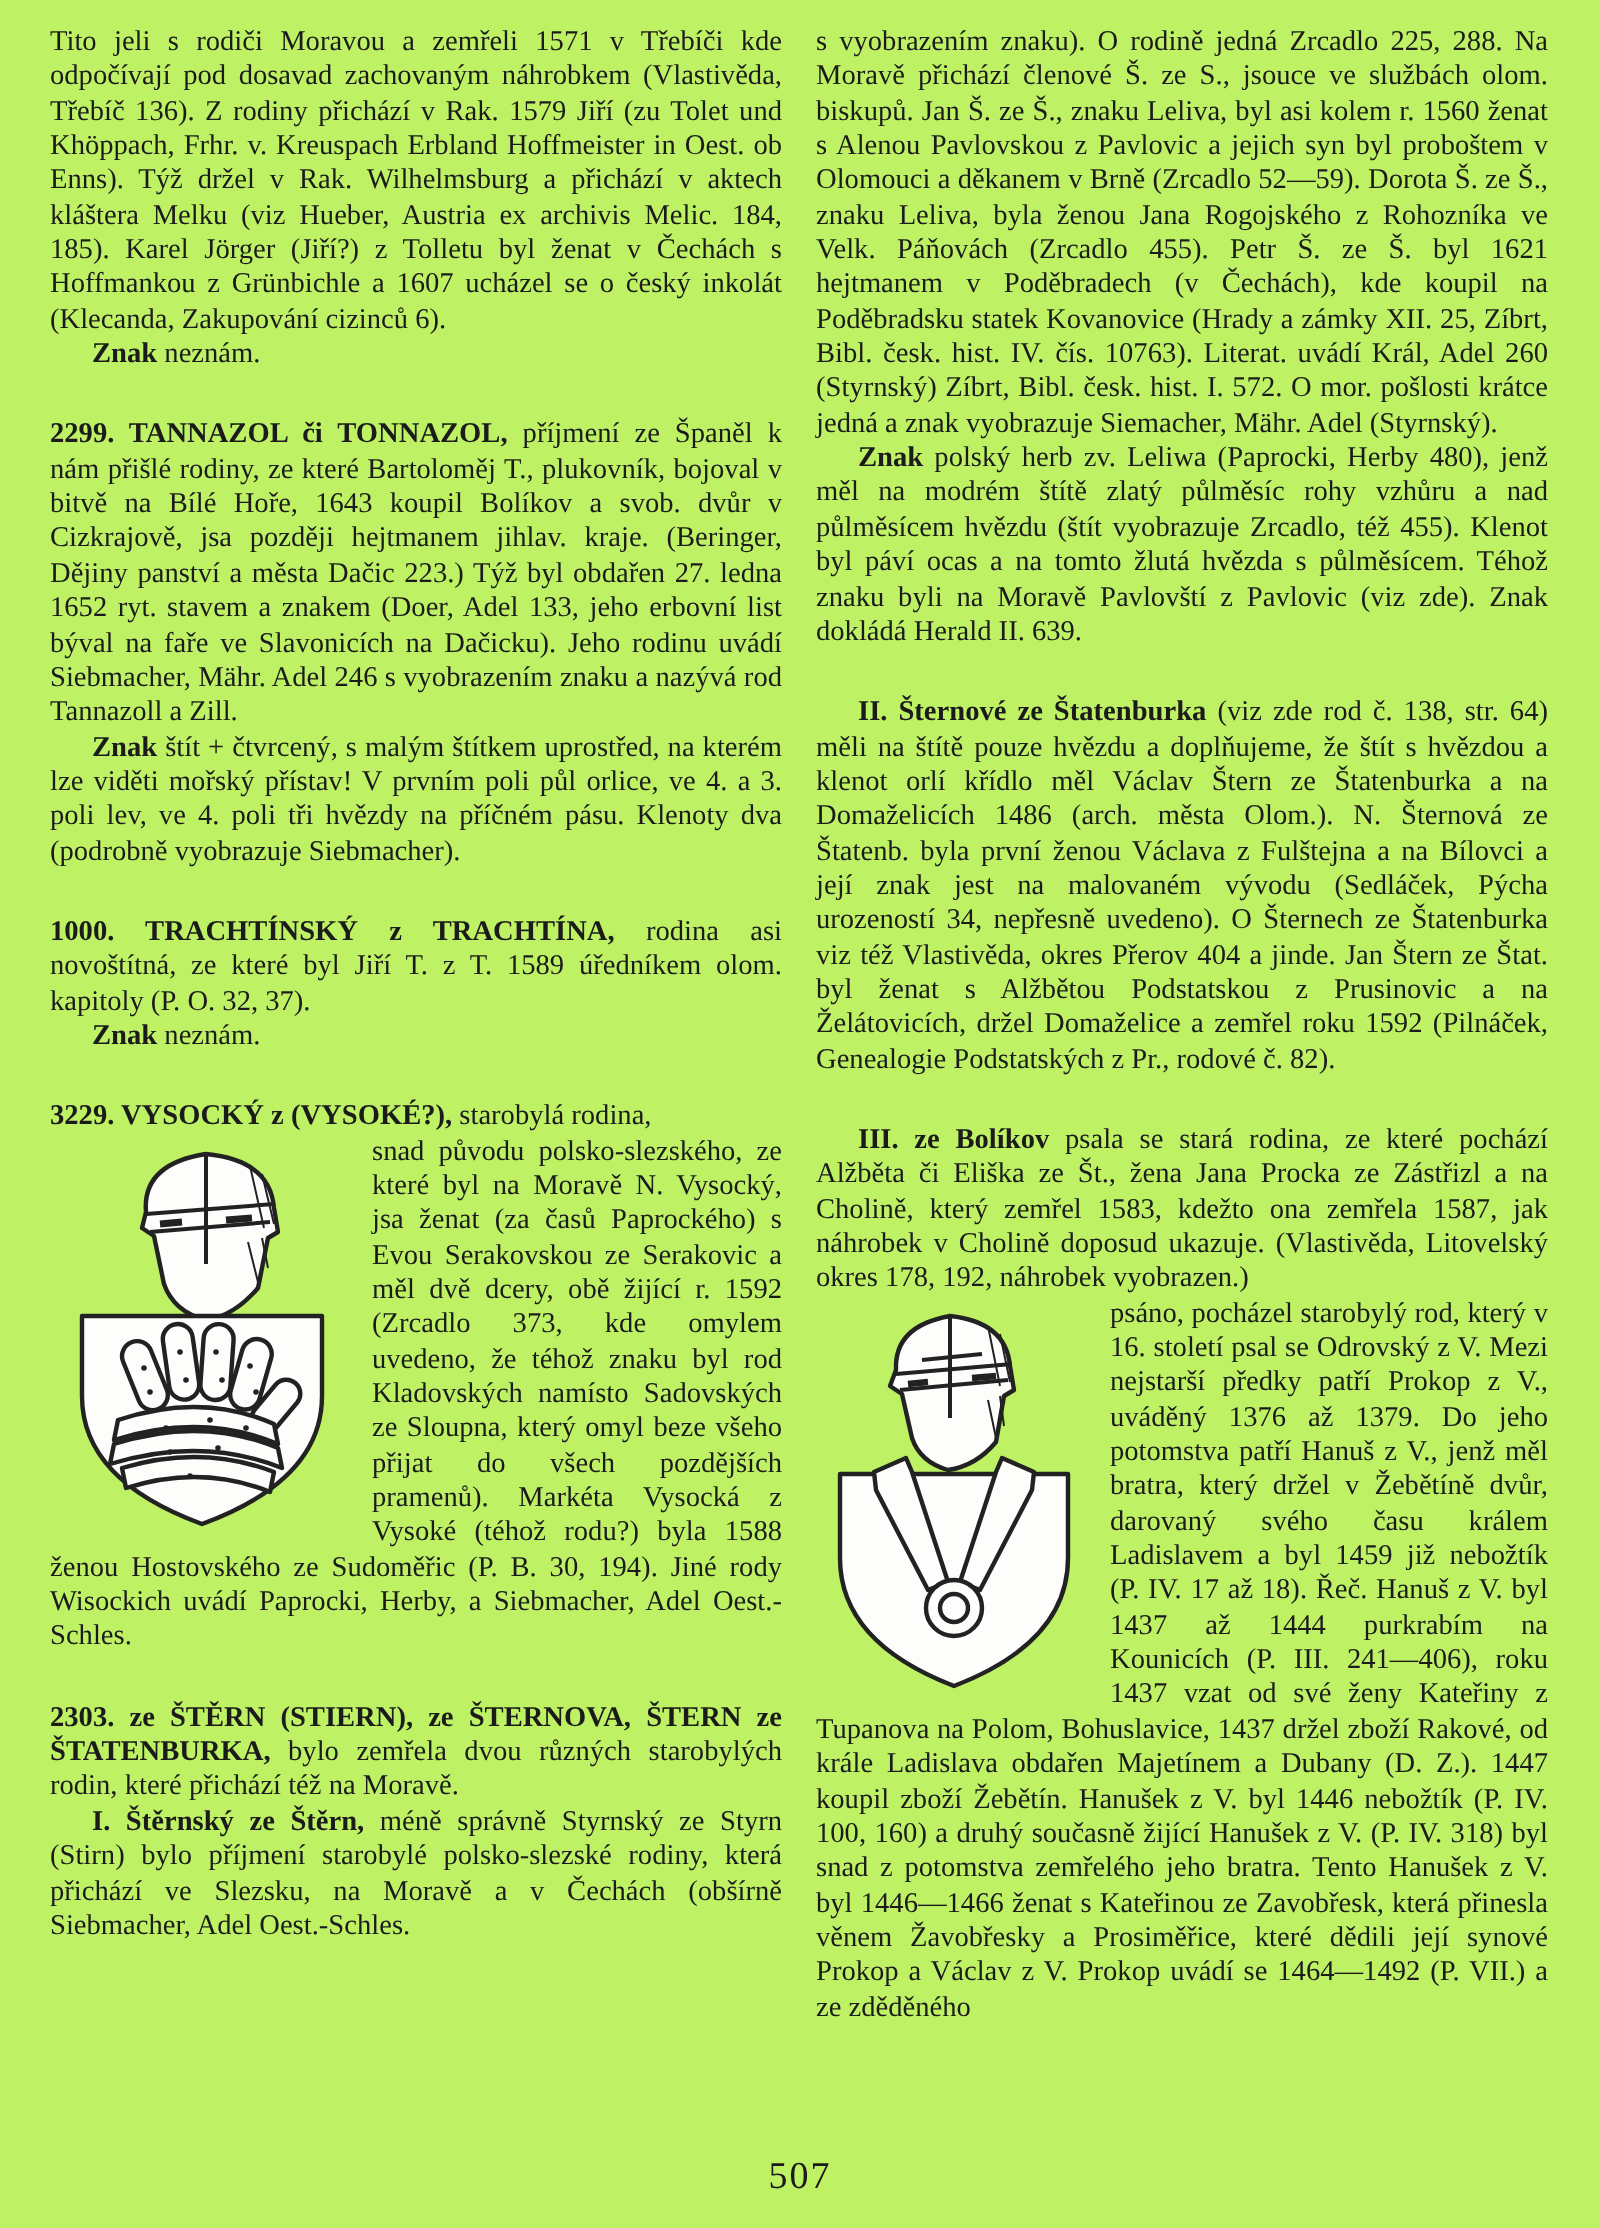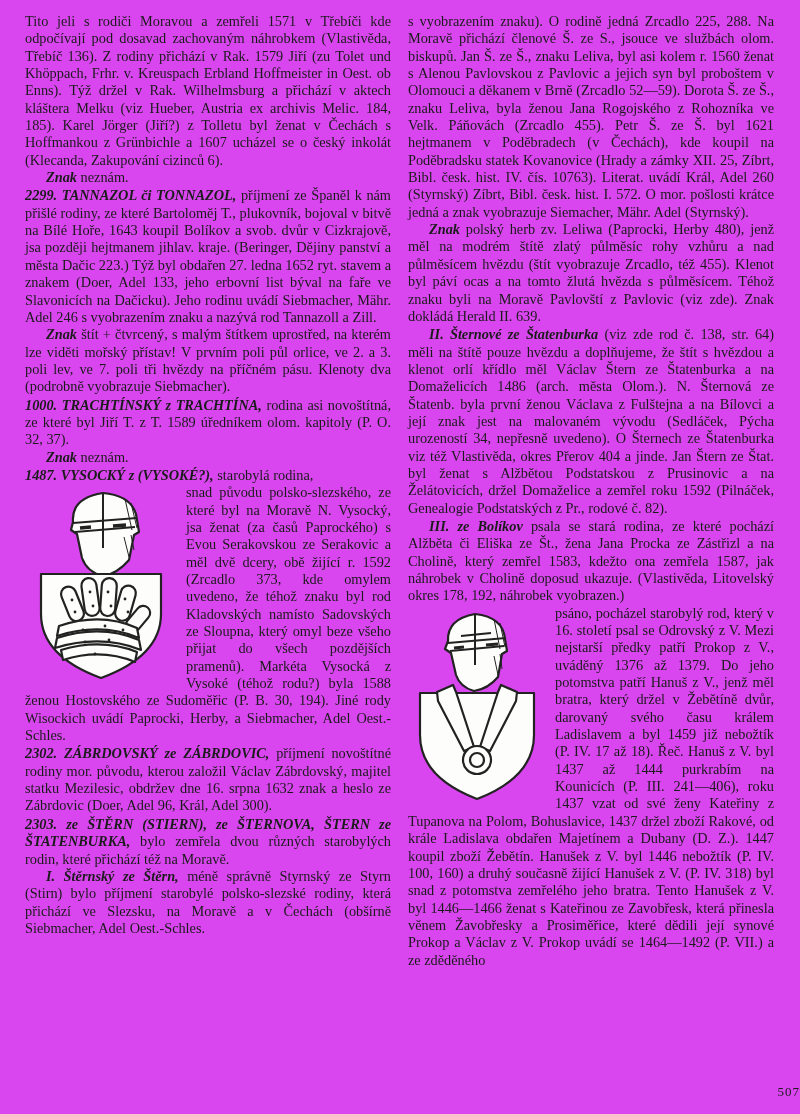--- a/index.html
+++ b/index.html
@@ -1,49 +1,49 @@
 <!DOCTYPE html>
 <html lang="cs"><head>
 <meta charset="utf-8">
 <style>
   html,body{margin:0;padding:0;background:#ffffff;}
-  .page{position:relative;width:800px;height:1114px;background:#d946ef;overflow:hidden;
+  .page{position:relative;width:800px;height:1114px;background:#bef264;overflow:hidden;
         color:#1b1b1b;font-family:"Liberation Serif","DejaVu Serif",serif;}
   .cols{display:flex;gap:17px;padding:13px 26px 0 25px;}
   .col{width:366px;}
   .col p{margin:0;text-align:justify;font-size:14.3px;line-height:17.35px;}
-  p.gap{margin-top:1px;}
+  p.gap{margin-top:23px;}
   p.ind{text-indent:21px;}
-  b{font-weight:bold;font-style:italic;}
+  b{font-weight:bold;}
   .fig{float:left;margin:2px 9px 3px 0;}
   .fig svg{display:block;}
-  .pagenum{position:absolute;left:0;right:0;bottom:14px;text-align:right;
-           font-size:13px;letter-spacing:1px;color:#1b1b1b;}
+  .pagenum{position:absolute;left:0;right:0;bottom:14px;text-align:center;
+           font-size:19px;letter-spacing:1px;color:#1b1b1b;}
   svg .ln{stroke:#222;fill:none;stroke-width:2;}
   svg .shape{stroke:#222;fill:#fdfdfb;stroke-width:2.2;stroke-linejoin:round;}
   svg .thin{stroke:#222;fill:none;stroke-width:1;}
   svg .dot{fill:#222;stroke:none;}
 </style>
 </head>
 <body>
 
 <div class="page">
   <div class="cols">
 
     <div class="col">
       <p><span>Tito jeli s rodiči Moravou a zemřeli 1571 v Třebíči kde odpočívají pod dosavad zachovaným náhrobkem (Vlastivěda, Třebíč 136). Z rodiny přichází v Rak. 1579 Jiří (zu Tolet und Khöppach, Frhr. v. Kreuspach Erbland Hoffmeister in Oest. ob Enns). Týž držel v Rak. Wilhelmsburg a přichází v aktech kláštera Melku (viz Hueber, Austria ex archivis Melic. 184, 185). Karel Jörger (Jiří?) z Tolletu byl ženat v Čechách s Hoffmankou z Grünbichle a 1607 ucházel se o český inkolát (Klecanda, Zakupování cizinců 6).</span></p>
       <p class="ind"><b>Znak</b><span> neznám.</span></p>
 
       <p class="gap"><b>2299. TANNAZOL či TONNAZOL,</b><span> příjmení ze Španěl k nám přišlé rodiny, ze které Bartoloměj T., plukovník, bojoval v bitvě na Bílé Hoře, 1643 koupil Bolíkov a svob. dvůr v Cizkrajově, jsa později hejtmanem jihlav. kraje. (Beringer, Dějiny panství a města Dačic 223.) Týž byl obdařen 27. ledna 1652 ryt. stavem a znakem (Doer, Adel 133, jeho erbovní list býval na faře ve Slavonicích na Dačicku). Jeho rodinu uvádí Siebmacher, Mähr. Adel 246 s vyobrazením znaku a nazývá rod Tannazoll a Zill.</span></p>
-      <p class="ind"><b>Znak</b><span> štít + čtvrcený, s malým štítkem uprostřed, na kterém lze viděti mořský přístav! V prvním poli půl orlice, ve 2. a 3. poli lev, ve 7. poli tři hvězdy na příčném pásu. Klenoty dva (podrobně vyobrazuje Siebmacher).</span></p>
+      <p class="ind"><b>Znak</b><span> štít + čtvrcený, s malým štítkem uprostřed, na kterém lze viděti mořský přístav! V prvním poli půl orlice, ve 4. a 3. poli lev, ve 4. poli tři hvězdy na příčném pásu. Klenoty dva (podrobně vyobrazuje Siebmacher).</span></p>
 
       <p class="gap"><b>1000. TRACHTÍNSKÝ z TRACHTÍNA,</b><span> rodina asi novoštítná, ze které byl Jiří T. z T. 1589 úředníkem olom. kapitoly (P. O. 32, 37).</span></p>
       <p class="ind"><b>Znak</b><span> neznám.</span></p>
 
-      <p class="gap"><b>1487. VYSOCKÝ z (VYSOKÉ?),</b><span> starobylá rodina,</span></p>
+      <p class="gap"><b>3229. VYSOCKÝ z (VYSOKÉ?),</b><span> starobylá rodina,</span></p>
       <p>
         <span class="fig" title="shield with armored gauntlet and great helm">
           <svg width="152" height="196" viewBox="0 0 152 196">
             <g>
               <path class="shape" d="M48 36 Q46 12 78 7 Q110 10 112 34 L114 46 L109 49 L104 74 Q92 88 78 90 Q62 86 57 72 L52 48 L46 44 Z"></path>
               <path class="ln" d="M78 8 L78 62"></path>
               <path class="ln" d="M48 37 L112 32"></path>
               <path class="ln" d="M50 46 L110 41"></path>
               <path class="ln" style="stroke-width:3.4" d="M55 42 L66 41 M88 40 L101 39"></path>
               <path class="thin" d="M100 13 L107 44 M106 17 L112 42 M99 51 L104 71 M106 49 L109 64"></path>
@@ -72,21 +72,20 @@
                 <circle class="dot" cx="80" cy="140" r="1.4"></circle>
               <circle class="dot" cx="98" cy="144" r="1.4"></circle>
                 <circle class="dot" cx="60" cy="156" r="1.4"></circle>
               <circle class="dot" cx="84" cy="154" r="1.4"></circle>
                 <circle class="dot" cx="70" cy="168" r="1.4"></circle>
             </g>
           </svg>
         </span><span>snad původu polsko-slezského, ze které byl na Moravě N. Vysocký, jsa ženat (za časů Paprockého) s Evou Serakovskou ze Serakovic a měl dvě dcery, obě žijící r. 1592 (Zrcadlo 373, kde omylem uvedeno, že téhož znaku byl rod Kladovských namísto Sadovských ze Sloupna, který omyl beze všeho přijat do všech pozdějších pramenů). Markéta Vysocká z Vysoké (téhož rodu?) byla 1588 ženou Hostovského ze Sudoměřic (P. B. 30, 194). Jiné rody Wisockich uvádí Paprocki, Herby, a Siebmacher, Adel Oest.-Schles.</span>
       </p>
 
-      <p class="gap"><b>2302. ZÁBRDOVSKÝ ze ZÁBRDOVIC,</b><span> příjmení novoštítné rodiny mor. původu, kterou založil Václav Zábrdovský, majitel statku Mezilesic, obdržev dne 16. srpna 1632 znak a heslo ze Zábrdovic (Doer, Adel 96, Král, Adel 300).</span></p>
 
       <p class="gap"><b>2303. ze ŠTĚRN (STIERN), ze ŠTERNOVA, ŠTERN ze ŠTATENBURKA,</b><span> bylo zemřela dvou různých starobylých rodin, které přichází též na Moravě.</span></p>
       <p class="ind"><b>I. Štěrnský ze Štěrn,</b><span> méně správně Styrnský ze Styrn (Stirn) bylo příjmení starobylé polsko-slezské rodiny, která přichází ve Slezsku, na Moravě a v Čechách (obšírně Siebmacher, Adel Oest.-Schles.</span></p>
     </div>
 
     <div class="col">
       <p><span>s vyobrazením znaku). O rodině jedná Zrcadlo 225, 288. Na Moravě přichází členové Š. ze S., jsouce ve službách olom. biskupů. Jan Š. ze Š., znaku Leliva, byl asi kolem r. 1560 ženat s Alenou Pavlovskou z Pavlovic a jejich syn byl proboštem v Olomouci a děkanem v Brně (Zrcadlo 52—59). Dorota Š. ze Š., znaku Leliva, byla ženou Jana Rogojského z Rohozníka ve Velk. Páňovách (Zrcadlo 455). Petr Š. ze Š. byl 1621 hejtmanem v Poděbradech (v Čechách), kde koupil na Poděbradsku statek Kovanovice (Hrady a zámky XII. 25, Zíbrt, Bibl. česk. hist. IV. čís. 10763). Literat. uvádí Král, Adel 260 (Styrnský) Zíbrt, Bibl. česk. hist. I. 572. O mor. pošlosti krátce jedná a znak vyobrazuje Siemacher, Mähr. Adel (Styrnský).</span></p>
       <p class="ind"><b>Znak</b><span> polský herb zv. Leliwa (Paprocki, Herby 480), jenž měl na modrém štítě zlatý půlměsíc rohy vzhůru a nad půlměsícem hvězdu (štít vyobrazuje Zrcadlo, též 455). Klenot byl páví ocas a na tomto žlutá hvězda s půlměsícem. Téhož znaku byli na Moravě Pavlovští z Pavlovic (viz zde). Znak dokládá Herald II. 639.</span></p>
 
       <p class="ind gap"><b>II. Šternové ze Štatenburka</b><span> (viz zde rod č. 138, str. 64) měli na štítě pouze hvězdu a doplňujeme, že štít s hvězdou a klenot orlí křídlo měl Václav Štern ze Štatenburka a na Domaželicích 1486 (arch. města Olom.). N. Šternová ze Štatenb. byla první ženou Václava z Fulštejna a na Bílovci a její znak jest na malovaném vývodu (Sedláček, Pýcha urozeností 34, nepřesně uvedeno). O Šternech ze Štatenburka viz též Vlastivěda, okres Přerov 404 a jinde. Jan Štern ze Štat. byl ženat s Alžbětou Podstatskou z Prusinovic a na Želátovicích, držel Domaželice a zemřel roku 1592 (Pilnáček, Genealogie Podstatských z Pr., rodové č. 82).</span></p>

